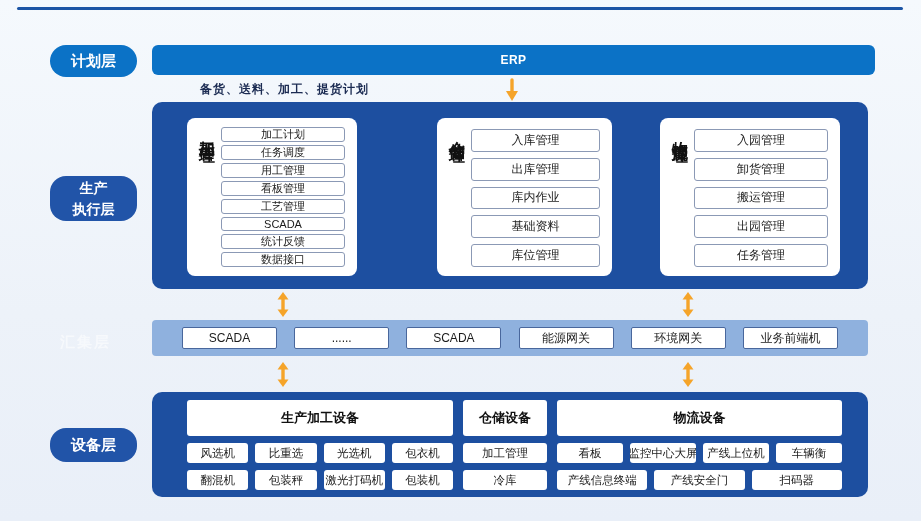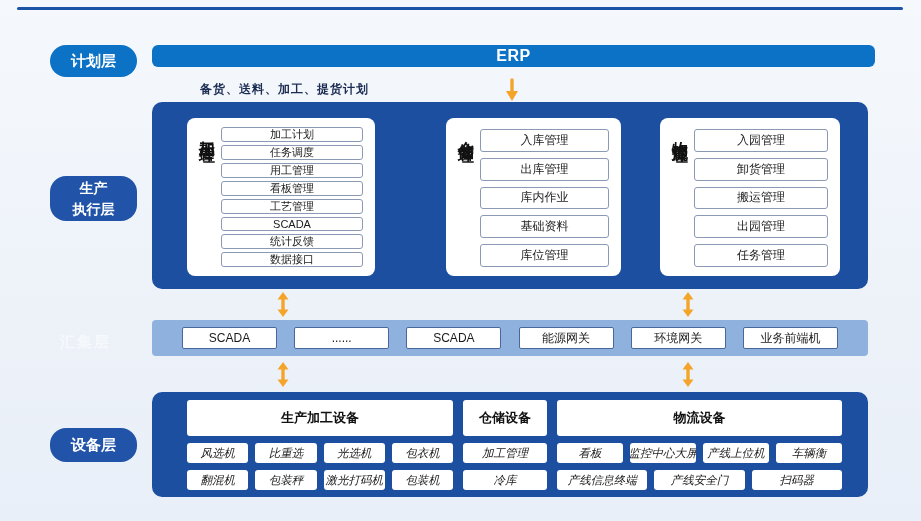--- a/index.html
+++ b/index.html
@@ -22,23 +22,23 @@
   }
   .tag-planning{top:45px;height:32px;background:#0b72c6;font-size:15px;}
   .tag-exec{top:176px;height:45px;background:#2154a8;font-size:14px;line-height:1.45;}
   .tag-device{top:428px;height:34px;background:#2154a8;font-size:15px;}
   .tag-agg{
     position:absolute;left:60px;top:333px;font-size:15px;font-weight:700;
     color:rgba(255,255,255,0.55);letter-spacing:2px;
   }
   
   .erp-bar{
-    position:absolute;left:152px;top:45px;width:723px;height:22px;background:#0b72c6;
+    position:absolute;left:152px;top:45px;width:723px;height:30px;background:#0b72c6;
     border-radius:6px;display:flex;align-items:center;justify-content:center;
-    color:#fff;font-weight:700;font-size:16px;letter-spacing:.5px;
+    color:#fff;font-weight:700;font-size:12px;letter-spacing:.5px;
   }
   .flow-note{
     position:absolute;left:200px;top:81px;font-size:12px;font-weight:700;
     color:#1b2b52;letter-spacing:1px;
   }
   
   .arrow{position:absolute;}
   .a-down{left:503px;top:78px;width:18px;height:24px;}
   .a-v1{left:274px;top:291px;width:18px;height:27px;}
   .a-v2{left:679px;top:291px;width:18px;height:27px;}
@@ -48,21 +48,21 @@
   
   .exec-box{
     position:absolute;left:152px;top:102px;width:716px;height:187px;background:#1d4fa0;
     border-radius:10px;box-sizing:border-box;display:flex;justify-content:space-between;
     padding:16px 28px 13px 35px;
   }
   .panel{
     background:#fff;border-radius:8px;box-sizing:border-box;display:flex;
     padding:9px 12px 9px 12px;
   }
-  .panel-processing{width:188px;}
+  .panel-processing{width:170px;}
   .panel-warehouse{width:175px;margin-left:32px;}
   .panel-logistics{width:180px;}
   .v-title{
     writing-mode:vertical-lr;text-orientation:upright;
     font-size:16px;font-weight:700;color:#111;letter-spacing:2px;
     margin:1px 6px 0 0;line-height:1;
   }
   .panel-items{flex:1;display:flex;flex-direction:column;}
   .panel-processing .panel-items{gap:3px;}
   .panel-warehouse .panel-items,.panel-logistics .panel-items{gap:6px;padding-top:2px;}
@@ -90,21 +90,21 @@
     padding:8px 26px 0 35px;
   }
   .dev-group{display:flex;flex-direction:column;gap:7px;min-width:0;}
   .g-prod{flex:266 1 0;}
   .g-wh{flex:84 1 0;}
   .g-log{flex:285 1 0;}
   .dev-header{
     height:36px;background:#fff;border-radius:3px;display:flex;align-items:center;
     justify-content:center;font-size:13px;font-weight:600;color:#111;
   }
-  .dev-row{display:flex;gap:7px;font-style:italic;}
+  .dev-row{display:flex;gap:7px;}
   .dev-item{
     flex:1;height:20px;background:#fff;border-radius:3px;display:flex;align-items:center;
     justify-content:center;font-size:11.5px;color:#1a1a1a;white-space:nowrap;overflow:hidden;
   }
 </style>
 </head>
 <body>
 
 <div class="canvas">
 

